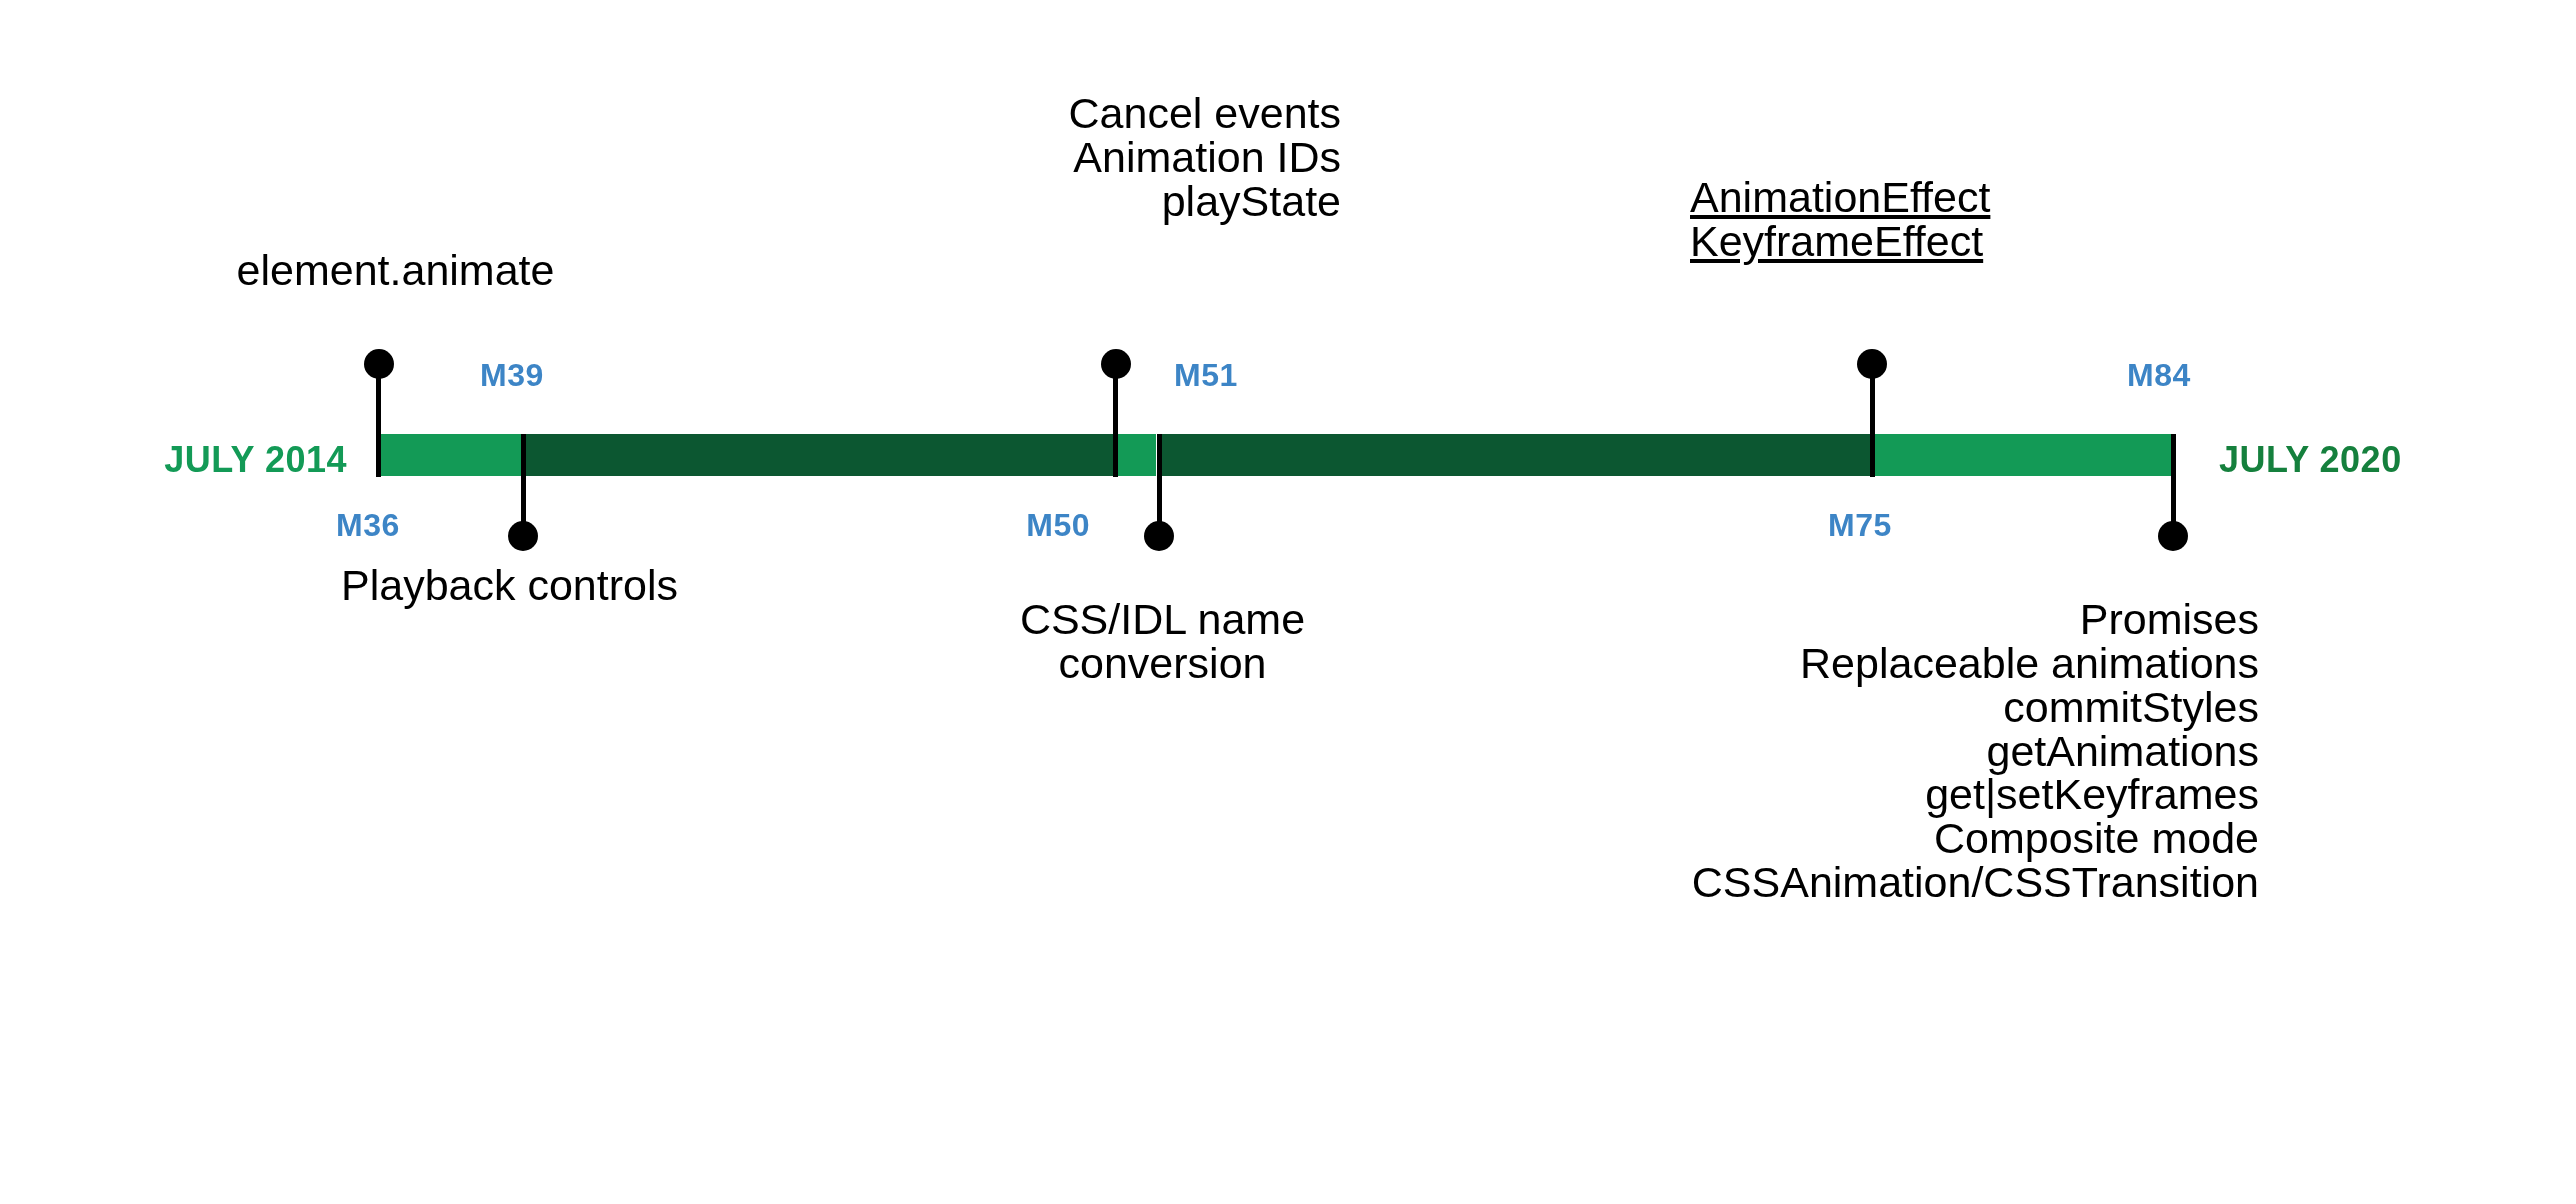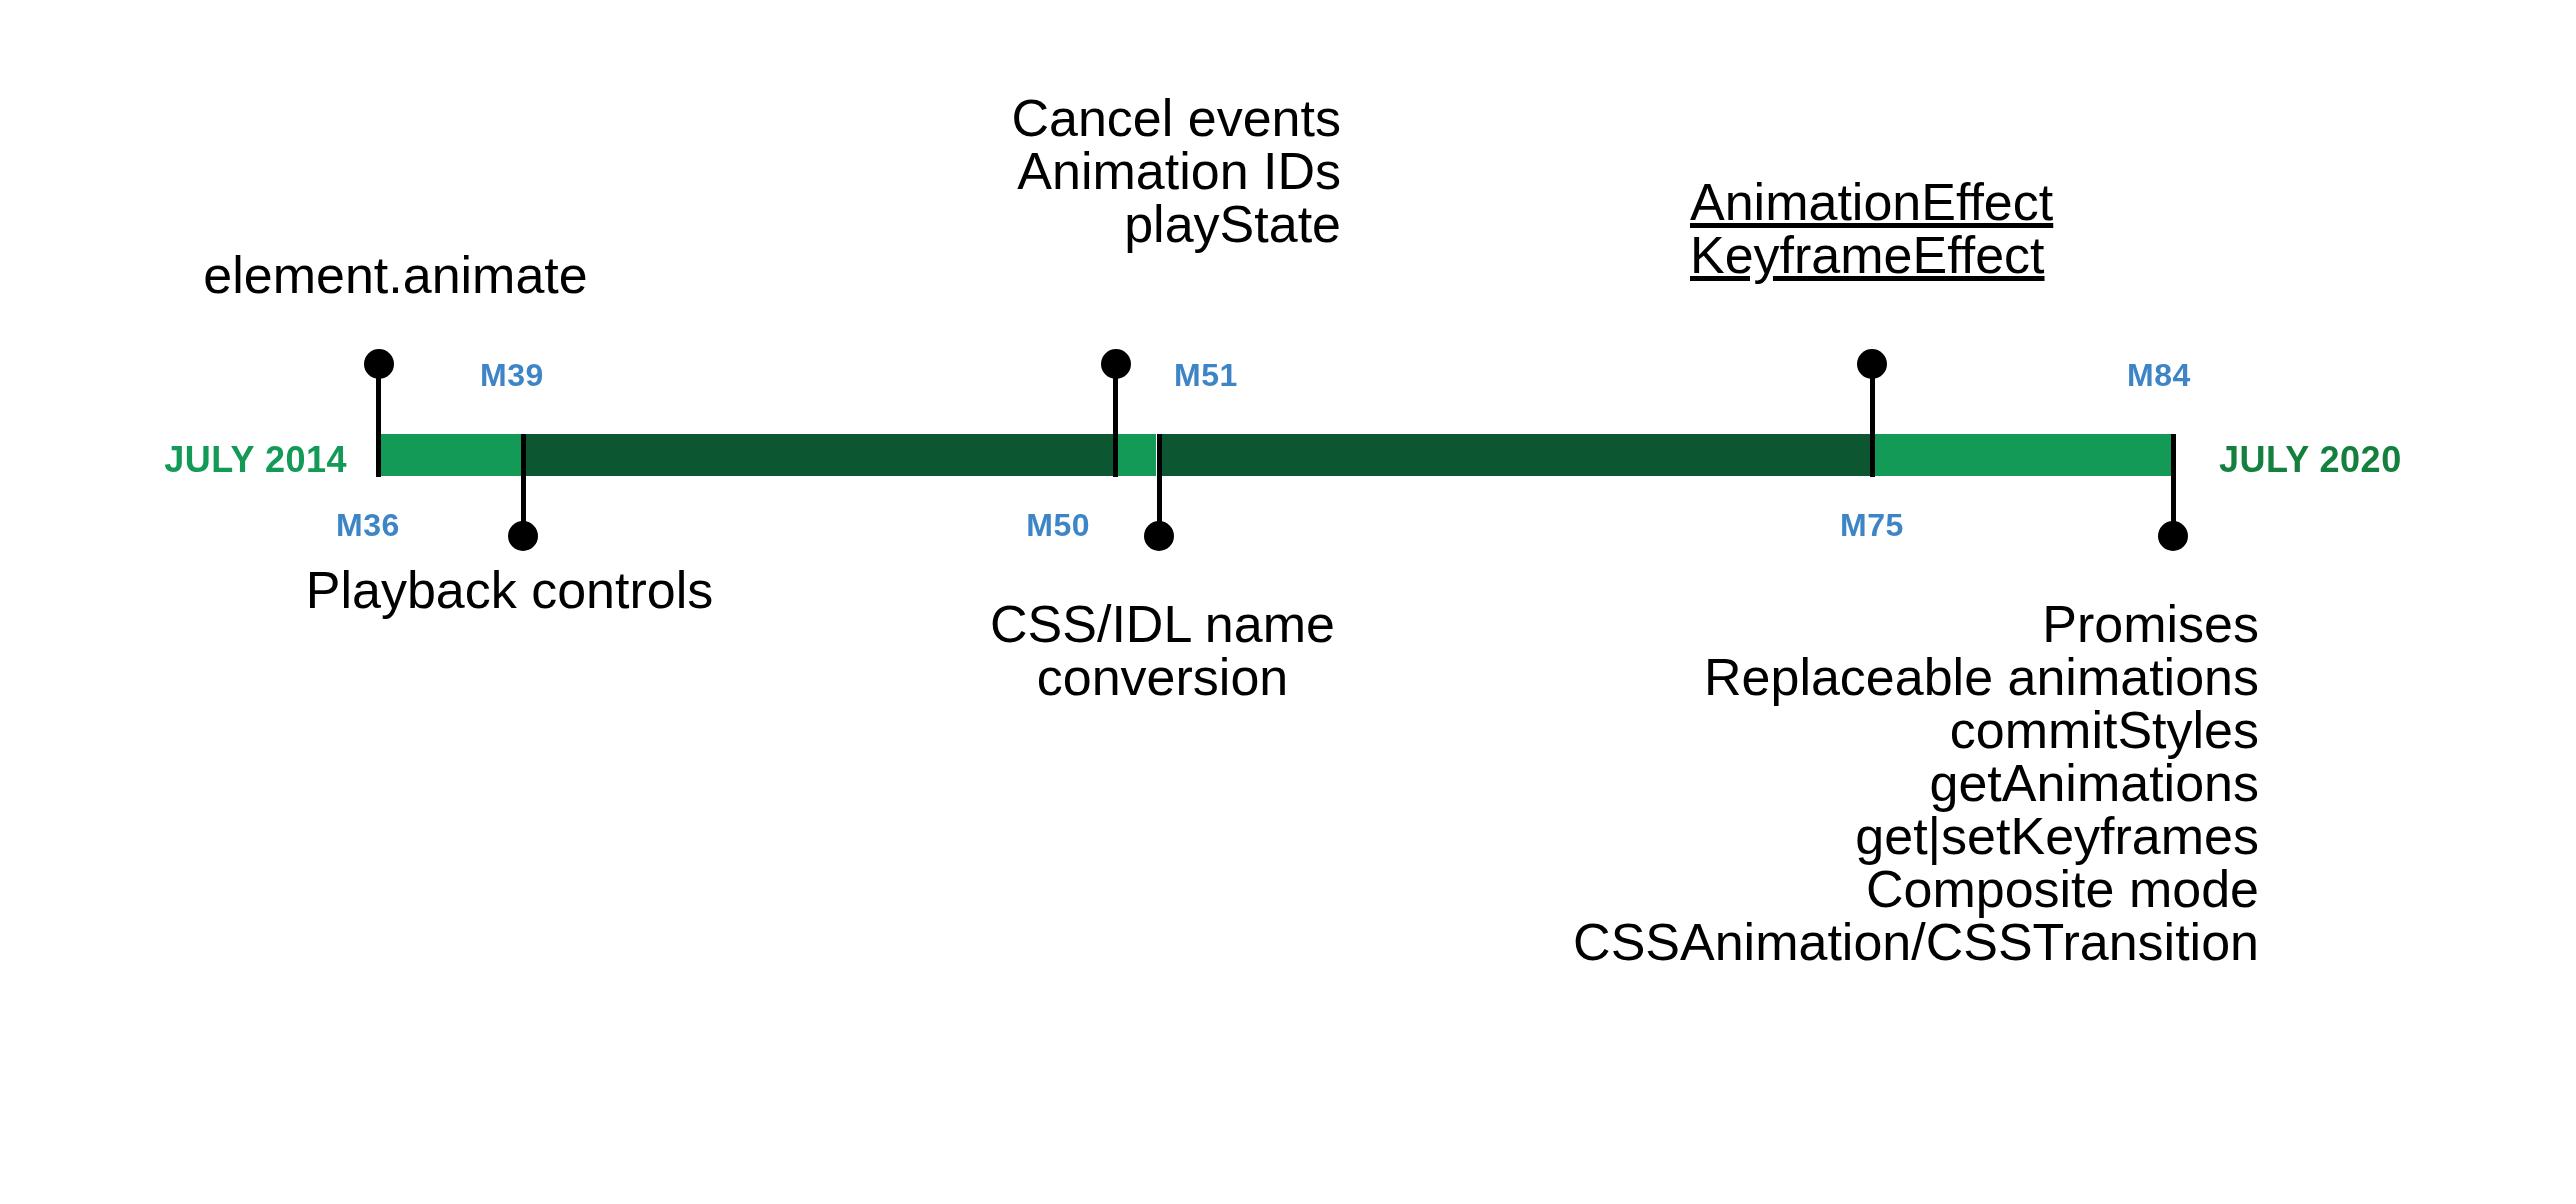--- a/index.html
+++ b/index.html
@@ -64,21 +64,21 @@
     font-size: 36px;
     font-weight: bold;
     letter-spacing: 0.5px;
     white-space: nowrap;
     line-height: 1;
   }
 
   
   .feature-block {
     position: absolute;
-    font-size: 52px;
+    font-size: 43px;
     line-height: 1.02;
     white-space: nowrap;
   }
   .feature-block .line { display: block; }
 
   .align-right { text-align: right; }
   .align-left  { text-align: left;  }
   .align-center{ text-align: center;}
 </style>
 </head>
@@ -126,21 +126,21 @@
   <div class="m-label align-right" style="left:849px; top:509px; width:241px; color:#3D85C6;">M50</div>
 
   <div class="feature-block align-right" style="left:579px; top:92px; width:762px; color:#000000;">
     <span class="line">Cancel events</span>
     <span class="line">Animation IDs</span>
     <span class="line">playState</span>
   </div>
 
   <div class="marker-dot" style="left:1857px; top:349px;"></div>
   <div class="marker-stem" style="left:1870px; top:364px; height:113px;"></div>
-  <div class="m-label align-left" style="left:1828px; top:509px; color:#3D85C6;margin-left:12px;">M75</div>
+  <div class="m-label align-left" style="left:1828px; top:509px; color:#3D85C6;">M75</div>
   <div class="feature-block align-left" style="left:1690px; top:176px; width:675px; color:#000000;text-decoration:underline;">
     <span class="line">AnimationEffect</span>
     <span class="line">KeyframeEffect</span>
   </div>
 
   <div class="marker-dot" style="left:2158px; top:521px;"></div>
   <div class="marker-stem" style="left:2171px; top:434px; height:102px;"></div>
   <div class="m-label align-left" style="left:2127px; top:359px; color:#3D85C6;">M84</div>
 
   <div class="feature-block align-right" style="left:1304px; top:598px; width:955px; color:#000000;">

